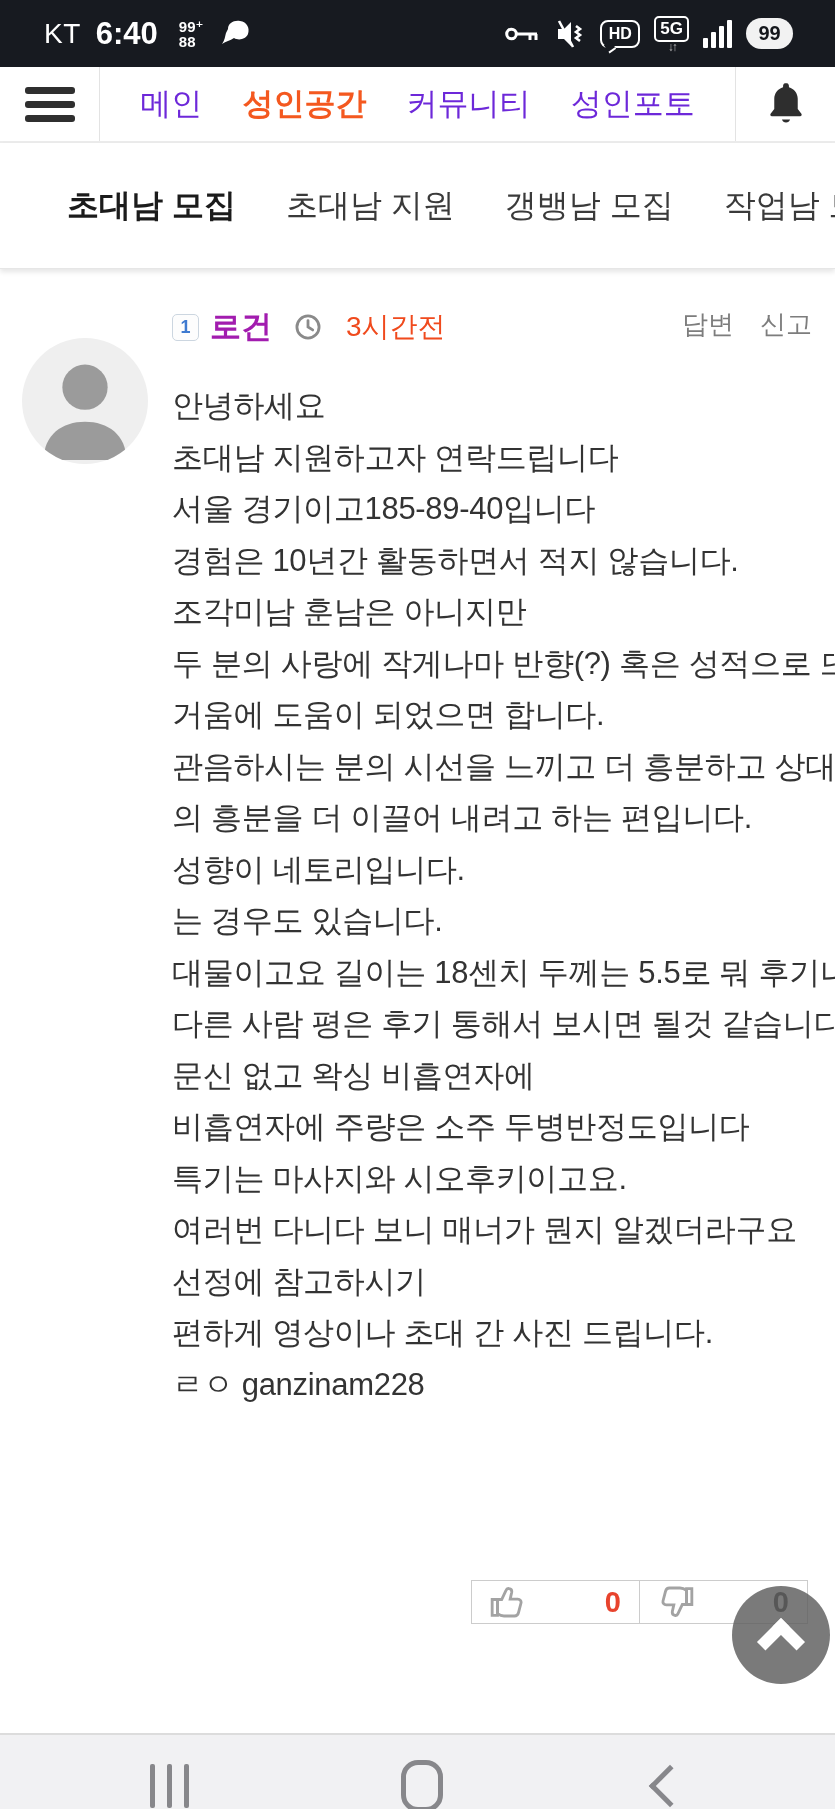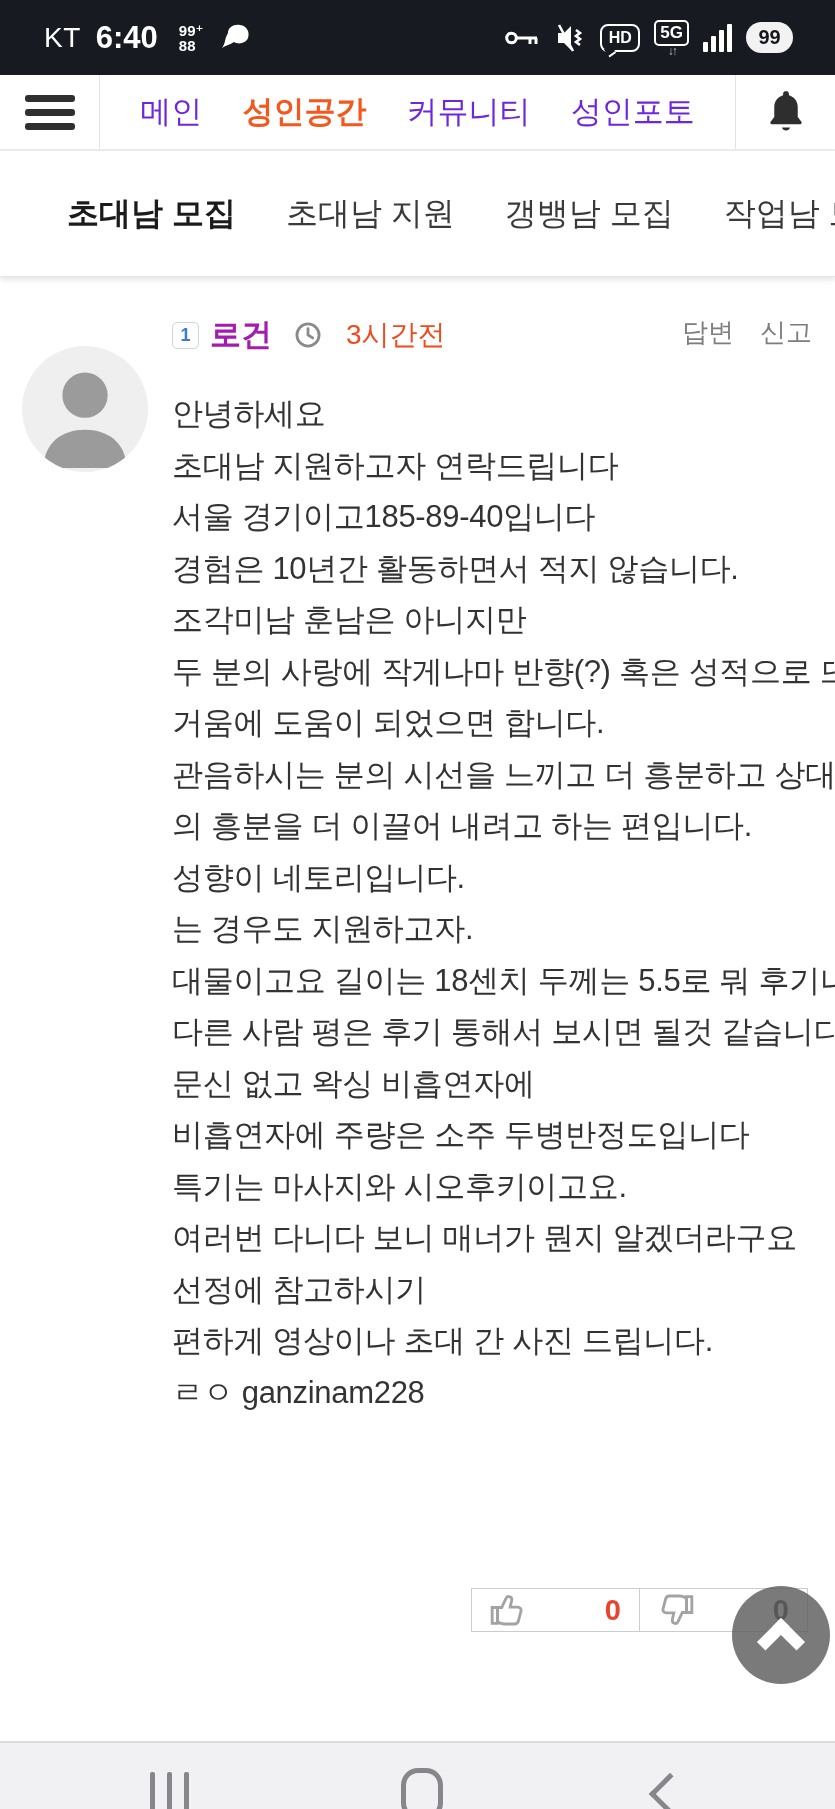--- a/index.html
+++ b/index.html
@@ -5,21 +5,21 @@
   * { margin:0; padding:0; box-sizing:border-box; }
   html,body { width:835px; }
   body {
     font-family:"Liberation Sans","DejaVu Sans",sans-serif;
     background:#fff; color:#333;
   }
   .screen { position:relative; width:835px; height:1809px; overflow:hidden; background:#fff; }
 
   
   .status-bar {
-    height:75px; background:var(--statusbar-bg,#171a20);
+    height:67px; background:var(--statusbar-bg,#171a20);
     display:flex; align-items:center; justify-content:space-between;
     padding:0 42px 0 44px; color:#fff;
   }
   .sb-left, .sb-right { display:flex; align-items:center; }
   .sb-left { gap:15px; }
   .sb-right { gap:14px; }
   .sb-carrier { font-size:28px; font-weight:400; letter-spacing:0.5px; }
   .sb-time { font-size:31px; font-weight:700; }
   .notif-stack { display:flex; flex-direction:column; line-height:15px; font-size:15px; font-weight:600; text-align:left; margin-left:6px; }
   .hd-badge {
@@ -218,21 +218,21 @@
         <p class="body-line">안녕하세요</p>
         <p class="body-line">초대남 지원하고자 연락드립니다</p>
         <p class="body-line">서울 경기이고185-89-40입니다</p>
         <p class="body-line">경험은 10년간 활동하면서 적지 않습니다.</p>
         <p class="body-line">조각미남 훈남은 아니지만</p>
         <p class="body-line">두 분의 사랑에 작게나마 반향(?) 혹은 성적으로 뜨</p>
         <p class="body-line">거움에 도움이 되었으면 합니다.</p>
         <p class="body-line">관음하시는 분의 시선을 느끼고 더 흥분하고 상대방</p>
         <p class="body-line">의 흥분을 더 이끌어 내려고 하는 편입니다.</p>
         <p class="body-line">성향이 네토리입니다.</p>
-        <p class="body-line">는 경우도 지원하고자.</p>
+        <p class="body-line">는 경우도 있습니다.</p>
         <p class="body-line">대물이고요 길이는 18센치 두께는 5.5로 뭐 후기나</p>
         <p class="body-line">다른 사람 평은 후기 통해서 보시면 될것 같습니다</p>
         <p class="body-line">문신 없고 왁싱 비흡연자에</p>
         <p class="body-line">비흡연자에 주량은 소주 두병반정도입니다</p>
         <p class="body-line">특기는 마사지와 시오후키이고요.</p>
         <p class="body-line">여러번 다니다 보니 매너가 뭔지 알겠더라구요</p>
         <p class="body-line">선정에 참고하시기</p>
         <p class="body-line">편하게 영상이나 초대 간 사진 드립니다.</p>
         <p class="body-line">ㄹㅇ ganzinam228</p>
       </div>

